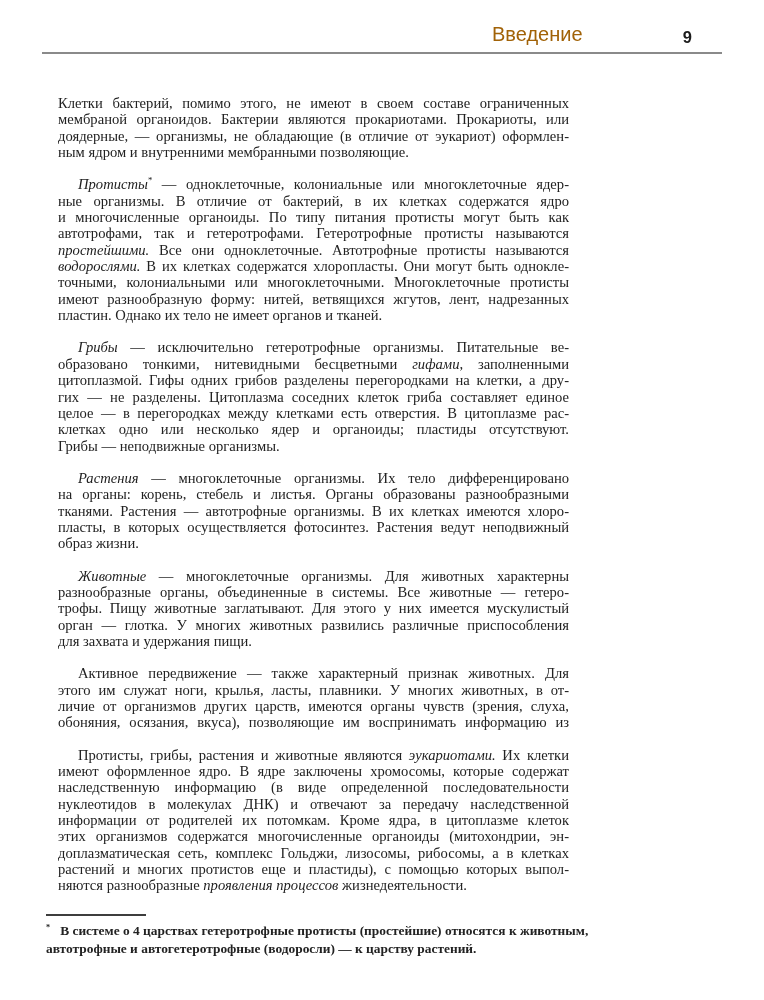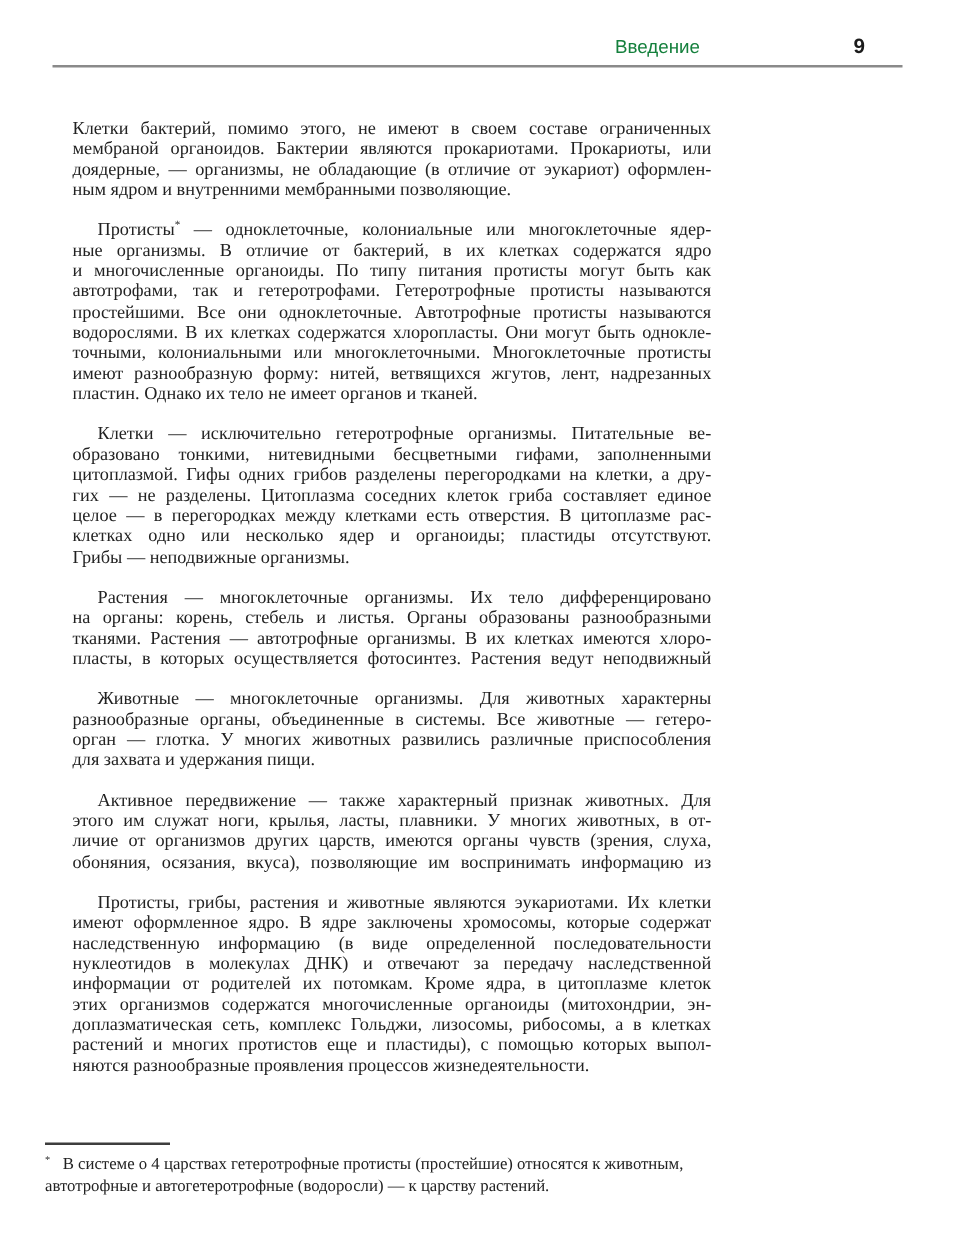--- a/index.html
+++ b/index.html
@@ -17,22 +17,22 @@
   .header {
     position: absolute;
     left: 42px; top: 0;
     width: 680px; height: 52px;
     border-bottom: 2.5px solid #8a8a8a;
   }
   .section-title {
     position: absolute;
     left: 450px; bottom: 6px;
     font-family: "Liberation Sans", sans-serif;
-    font-size: 15px;
-    color: #15803d;
+    font-size: 20px;
+    color: #a16207;
     white-space: nowrap;
   }
   .page-number {
     position: absolute;
     right: 30px; bottom: 5px;
     font-family: "Liberation Sans", sans-serif;
     font-size: 16.5px;
     font-weight: bold;
     color: #1c1c1c;
   }
@@ -47,32 +47,33 @@
   }
   .paragraph { margin: 16px; padding: 0; }
   .line {
     text-align: justify;
     text-align-last: justify;
     text-justify: inter-word;
     white-space: normal;
   }
   .line.last { text-align-last: left; }
   .line.indent { text-indent: 20px; }
-  .it { }
+  .it { font-style: italic; }
   .sup {
     vertical-align: super;
     font-size: 60%;
     line-height: 0;
   }
 
   
   .footnote {
     position: absolute;
-    left: 36px; top: 914px;
+    left: 46px; top: 914px;
     width: 580px;
+    font-weight: bold;
   }
   .footnote-rule {
     width: 100px; height: 0;
     border-top: 2px solid #3d3d3d;
     margin-bottom: 6px;
   }
   .footnote-text {
     font-size: 13.4px;
     line-height: 17.5px;
   }
@@ -110,37 +111,39 @@
         <div class="line"><span>ные организмы. В отличие от бактерий, в их клетках содержатся ядро</span></div>
         <div class="line"><span>и многочисленные органоиды. По типу питания протисты могут быть как</span></div>
         <div class="line"><span>автотрофами, так и гетеротрофами. Гетеротрофные протисты называются</span></div>
         <div class="line"><span class="it">простейшими.</span><span> Все они одноклеточные. Автотрофные протисты называются</span></div>
         <div class="line"><span class="it">водорослями.</span><span> В их клетках содержатся хлоропласты. Они могут быть однокле-</span></div>
         <div class="line"><span>точными, колониальными или многоклеточными. Многоклеточные протисты</span></div>
         <div class="line"><span>имеют разнообразную форму: нитей, ветвящихся жгутов, лент, надрезанных</span></div>
         <div class="line last"><span>пластин. Однако их тело не имеет органов и тканей.</span></div>
       </div>
       <div class="paragraph">
-        <div class="line indent"><span class="it">Клетки</span><span> — исключительно гетеротрофные организмы. Питательные ве-</span></div>
+        <div class="line indent"><span class="it">Грибы</span><span> — исключительно гетеротрофные организмы. Питательные ве-</span></div>
         <div class="line"><span>образовано тонкими, нитевидными бесцветными </span><span class="it">гифами</span><span>, заполненными</span></div>
         <div class="line"><span>цитоплазмой. Гифы одних грибов разделены перегородками на клетки, а дру-</span></div>
         <div class="line"><span>гих — не разделены. Цитоплазма соседних клеток гриба составляет единое</span></div>
         <div class="line"><span>целое — в перегородках между клетками есть отверстия. В цитоплазме рас-</span></div>
         <div class="line"><span>клетках одно или несколько ядер и органоиды; пластиды отсутствуют.</span></div>
         <div class="line last"><span>Грибы — неподвижные организмы.</span></div>
       </div>
       <div class="paragraph">
         <div class="line indent"><span class="it">Растения</span><span> — многоклеточные организмы. Их тело дифференцировано</span></div>
         <div class="line"><span>на органы: корень, стебель и листья. Органы образованы разнообразными</span></div>
         <div class="line"><span>тканями. Растения — автотрофные организмы. В их клетках имеются хлоро-</span></div>
         <div class="line"><span>пласты, в которых осуществляется фотосинтез. Растения ведут неподвижный</span></div>
+        <div class="line last"><span>образ жизни.</span></div>
       </div>
       <div class="paragraph">
         <div class="line indent"><span class="it">Животные</span><span> — многоклеточные организмы. Для животных характерны</span></div>
         <div class="line"><span>разнообразные органы, объединенные в системы. Все животные — гетеро-</span></div>
+        <div class="line"><span>трофы. Пищу животные заглатывают. Для этого у них имеется мускулистый</span></div>
         <div class="line"><span>орган — глотка. У многих животных развились различные приспособления</span></div>
         <div class="line last"><span>для захвата и удержания пищи.</span></div>
       </div>
       <div class="paragraph">
         <div class="line indent"><span>Активное передвижение — также характерный признак животных. Для</span></div>
         <div class="line"><span>этого им служат ноги, крылья, ласты, плавники. У многих животных, в от-</span></div>
         <div class="line"><span>личие от организмов других царств, имеются органы чувств (зрения, слуха,</span></div>
         <div class="line"><span>обоняния, осязания, вкуса), позволяющие им воспринимать информацию из</span></div>
       </div>
       <div class="paragraph">

